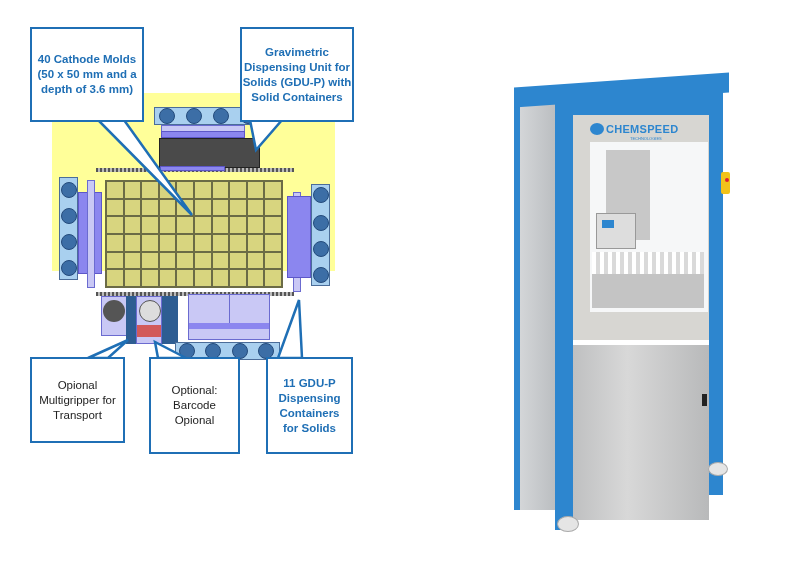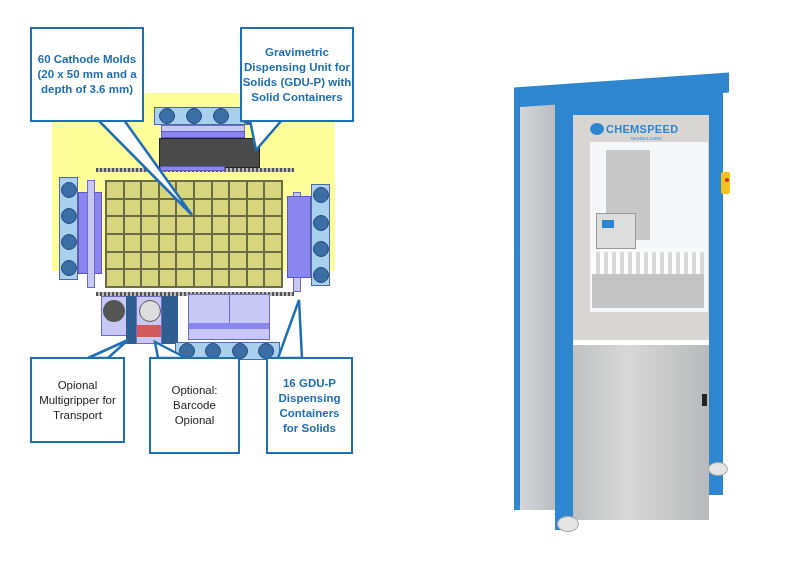--- a/index.html
+++ b/index.html
@@ -141,25 +141,25 @@
   </div>
 
   <svg class="leader" width="800" height="566">
     <polygon points="98,120 124,120 192,215" fill="#fff" stroke="#1f6fb5" stroke-width="2.5"></polygon>
     <polygon points="250,120 282,120 256,150" fill="#fff" stroke="#1f6fb5" stroke-width="2.5"></polygon>
     <polygon points="88,358 108,358 128,340" fill="#fff" stroke="#1f6fb5" stroke-width="2.5"></polygon>
     <polygon points="158,358 186,358 155,342" fill="#fff" stroke="#1f6fb5" stroke-width="2.5"></polygon>
     <polygon points="278,358 302,358 299,300" fill="#fff" stroke="#1f6fb5" stroke-width="2.5"></polygon>
   </svg>
 
-  <div class="callout blue" style="left:30px;top:27px;width:114px;height:95px;">60 Cathode Molds (20 x 50 mm and a depth of 3.6 mm)</div>
+  <div class="callout blue" style="left:30px;top:27px;width:114px;height:95px;">40 Cathode Molds (50 x 50 mm and a depth of 3.6 mm)</div>
   <div class="callout blue" style="left:240px;top:27px;width:114px;height:95px;">Gravimetric Dispensing Unit for Solids (GDU-P) with Solid Containers</div>
   <div class="callout black" style="left:30px;top:357px;width:95px;height:86px;padding:0 6px;">Opional Multigripper for Transport</div>
   <div class="callout black" style="left:149px;top:357px;width:91px;height:97px;padding:0 8px;">Optional: Barcode Opional</div>
-  <div class="callout blue" style="left:266px;top:357px;width:87px;height:97px;padding:0 4px;">16 GDU-P Dispensing Containers for Solids</div>
+  <div class="callout blue" style="left:266px;top:357px;width:87px;height:97px;padding:0 4px;">11 GDU-P Dispensing Containers for Solids</div>
 </div>
 
 <div>
 
   <div class="abs" style="left:514px;top:90px;width:44px;height:420px;background:linear-gradient(90deg,#d8dadc,#b9bcbf);"></div>
   <div class="abs" style="left:514px;top:90px;width:6px;height:420px;background:#2d86cf;"></div>
   <div class="abs" style="left:514px;top:80px;width:215px;height:20px;background:#2d86cf;transform:skewY(-4deg);"></div>
 
   <div class="abs mach-frame" style="left:555px;top:85px;width:18px;height:445px;"></div>
   <div class="abs mach-frame" style="left:709px;top:90px;width:14px;height:405px;"></div>

